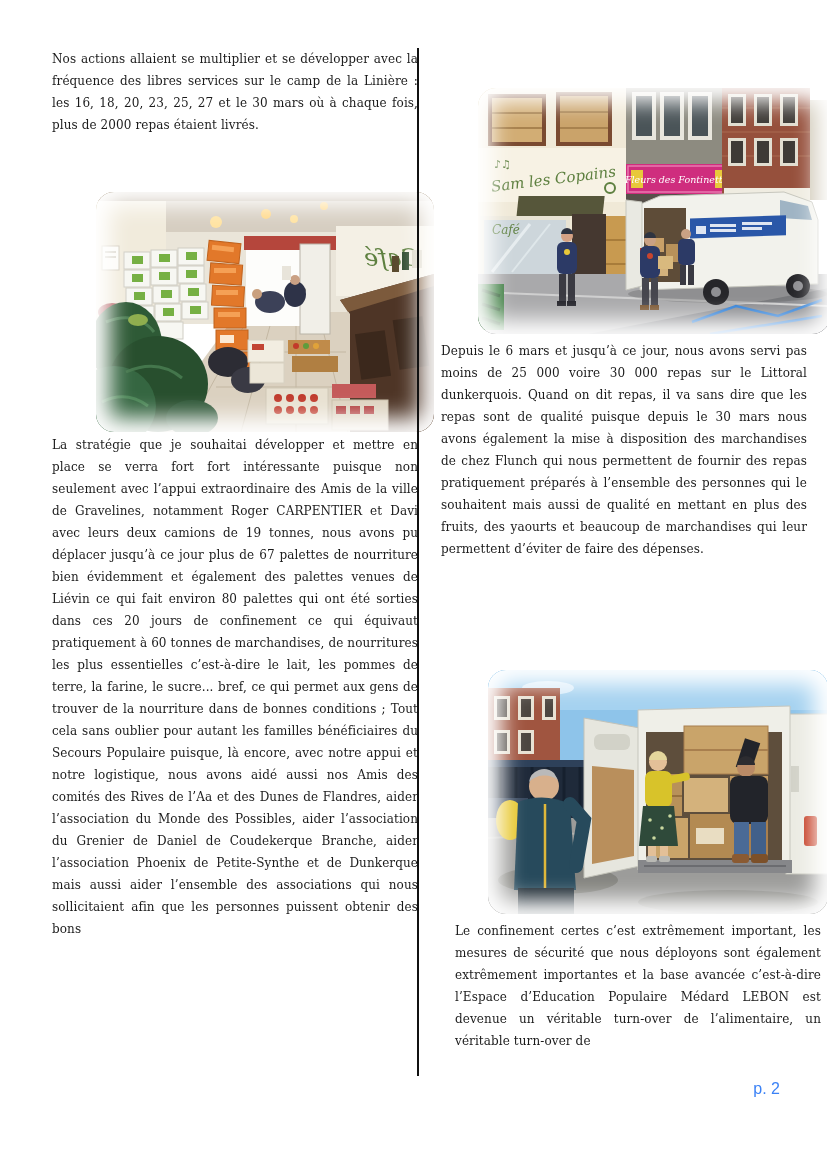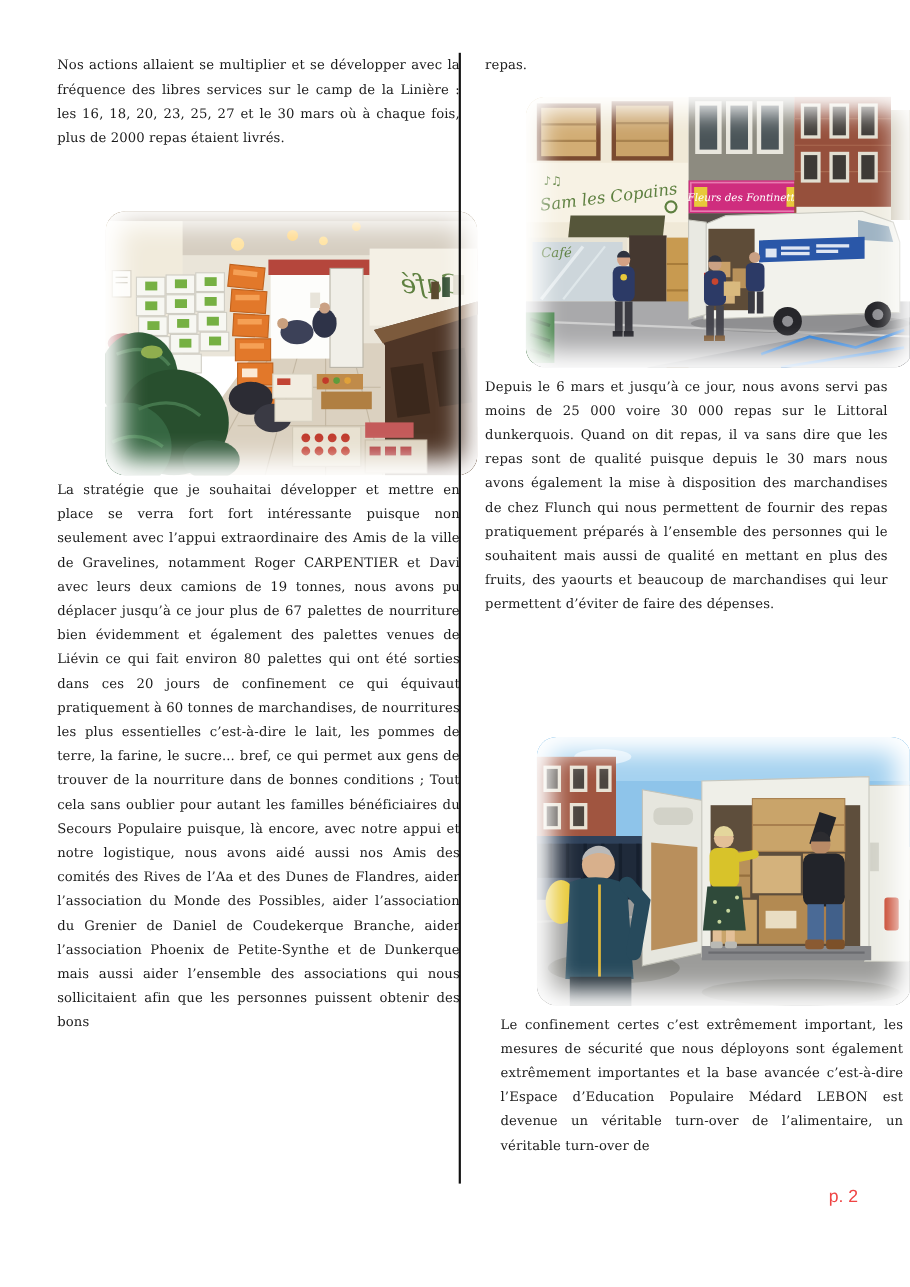--- a/index.html
+++ b/index.html
@@ -39,21 +39,21 @@
     box-shadow:inset 0 0 22px 14px #ffffff;
     pointer-events:none;
   }
   .page-number{
     position:absolute;
     left:700px;top:1080px;
     width:80px;
     text-align:right;
     font-family:"Liberation Sans","DejaVu Sans",sans-serif;
     font-size:16px;
-    color:#ef4444;
+    color:#3b82f6;
   }
   .script-green{font-style:italic;fill:#5e8040;font-family:"DejaVu Serif",serif;}
 </style>
 </head>
 <body>
 
 <div class="page">
 
   <p class="para" style="left:48px;top:44px;width:366px;">Nos actions allaient se multiplier et se développer avec la fréquence des libres services sur le camp de la Linière : les 16, 18, 20, 23, 25, 27 et le 30 mars où à chaque fois, plus de 2000 repas étaient livrés.</p>
 
@@ -213,21 +213,20 @@
         <ellipse cx="96" cy="226" rx="26" ry="18" fill="#2f5838"></ellipse>
         <ellipse cx="42" cy="128" rx="10" ry="6" fill="#8fae4e"></ellipse>
       </g>
     </svg>
   </figure>
 
   <p class="para" style="left:48px;top:430px;width:366px;">La stratégie que je souhaitai développer et mettre en place se verra fort fort intéressante puisque non seulement avec l’appui extraordinaire des Amis de la ville de Gravelines, notamment Roger CARPENTIER et Davi avec leurs deux camions de 19 tonnes, nous avons pu déplacer jusqu’à ce jour plus de 67 palettes de nourriture bien évidemment et également des palettes venues de Liévin ce qui fait environ 80 palettes qui ont été sorties dans ces 20 jours de confinement ce qui équivaut pratiquement à 60 tonnes de marchandises, de nourritures les plus essentielles c’est-à-dire le lait, les pommes de terre, la farine, le sucre... bref, ce qui permet aux gens de trouver de la nourriture dans de bonnes conditions ; Tout cela sans oublier pour autant les familles bénéficiaires du Secours Populaire puisque, là encore, avec notre appui et notre logistique, nous avons aidé aussi nos Amis des comités des Rives de l’Aa et des Dunes de Flandres, aider l’association du Monde des Possibles, aider l’association du Grenier de Daniel de Coudekerque Branche, aider l’association Phoenix de Petite-Synthe et de Dunkerque mais aussi aider l’ensemble des associations qui nous sollicitaient afin que les personnes puissent obtenir des bons</p>
 
   <div class="col-divider"></div>
 
-  <p class="para" style="left:437px;top:44px;width:366px;">repas.</p>
 
   <figure class="photo" style="left:438px;top:72px;width:352px;height:246px;">
     <svg viewBox="0 0 352 246">
 
       <g>
         <rect x="0" y="0" width="148" height="192" fill="#f0e9d7"></rect>
         <rect x="10" y="6" width="58" height="52" fill="#7a4a30"></rect>
         <rect x="14" y="10" width="50" height="44" fill="#d2ad74"></rect>
         <line x1="14" y1="25" x2="64" y2="25" stroke="#a8824e" stroke-width="2"></line>
         <line x1="14" y1="40" x2="64" y2="40" stroke="#a8824e" stroke-width="2"></line>

